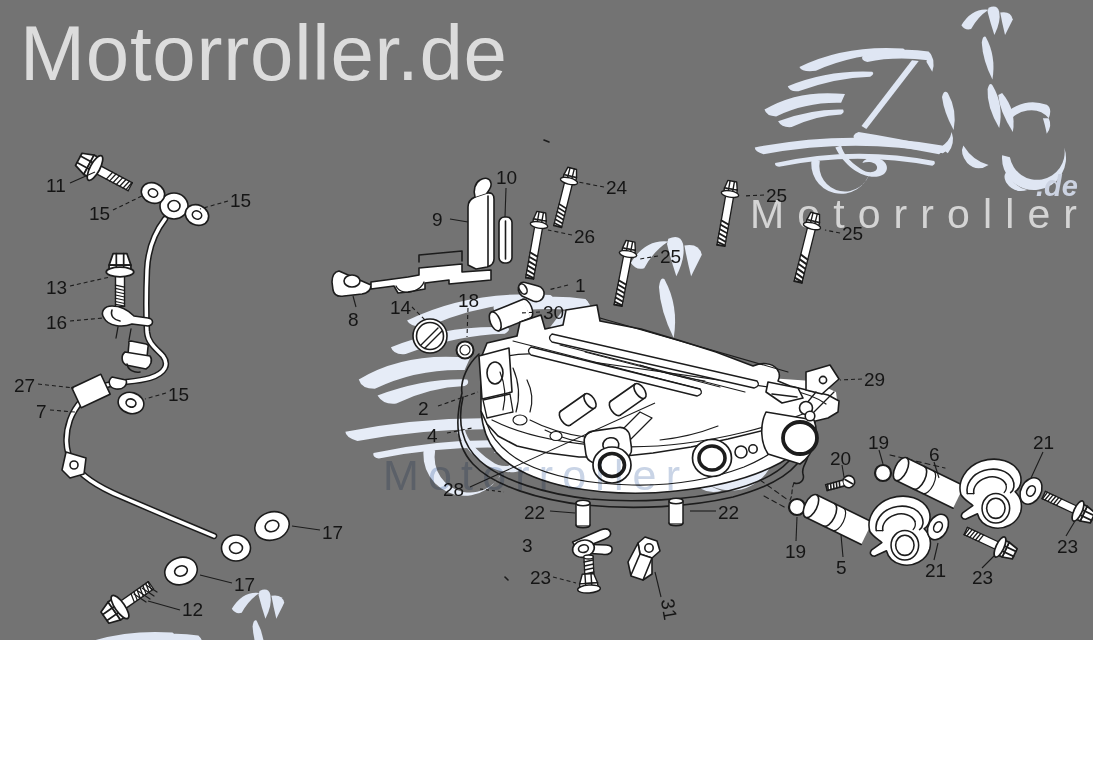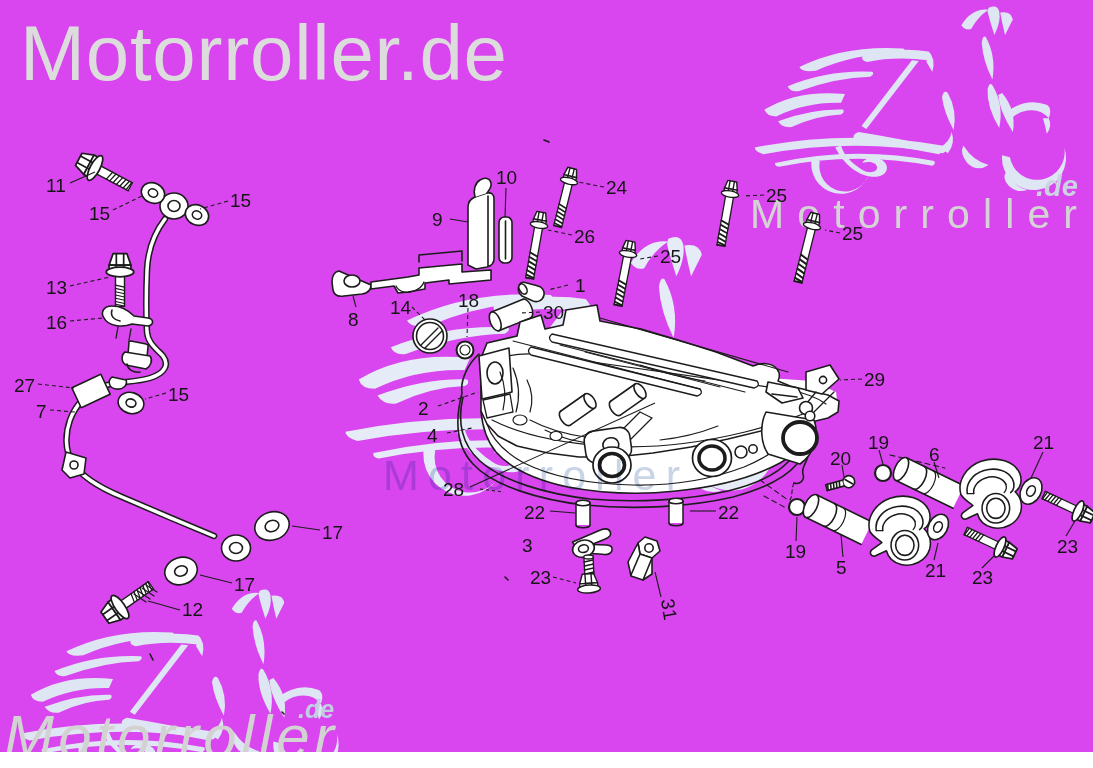--- a/index.html
+++ b/index.html
@@ -1,16 +1,16 @@
 <!DOCTYPE html>
 <html><head>
 <meta charset="utf-8">
 <style>
 html,body{margin:0;padding:0;background:#ffffff;}
-#page{position:relative;width:1093px;height:752px;overflow:hidden;background:#d946ef;}
+#page{position:relative;width:1093px;height:640px;overflow:hidden;background:#737373;}
 text{font-family:"Liberation Sans",sans-serif;}
 .lbl{font-size:19px;fill:#151515;}
 </style>
 </head>
 <body>
 <div id="page">
 <svg width="1093" height="768" viewBox="0 0 1093 768">
 <defs>
 <g id="scooter">
 <path d="M53,69 Q100,46 160,50 Q164,52 159,55 Q110,55 70,73 Q56,75 53,69 Z"></path>

